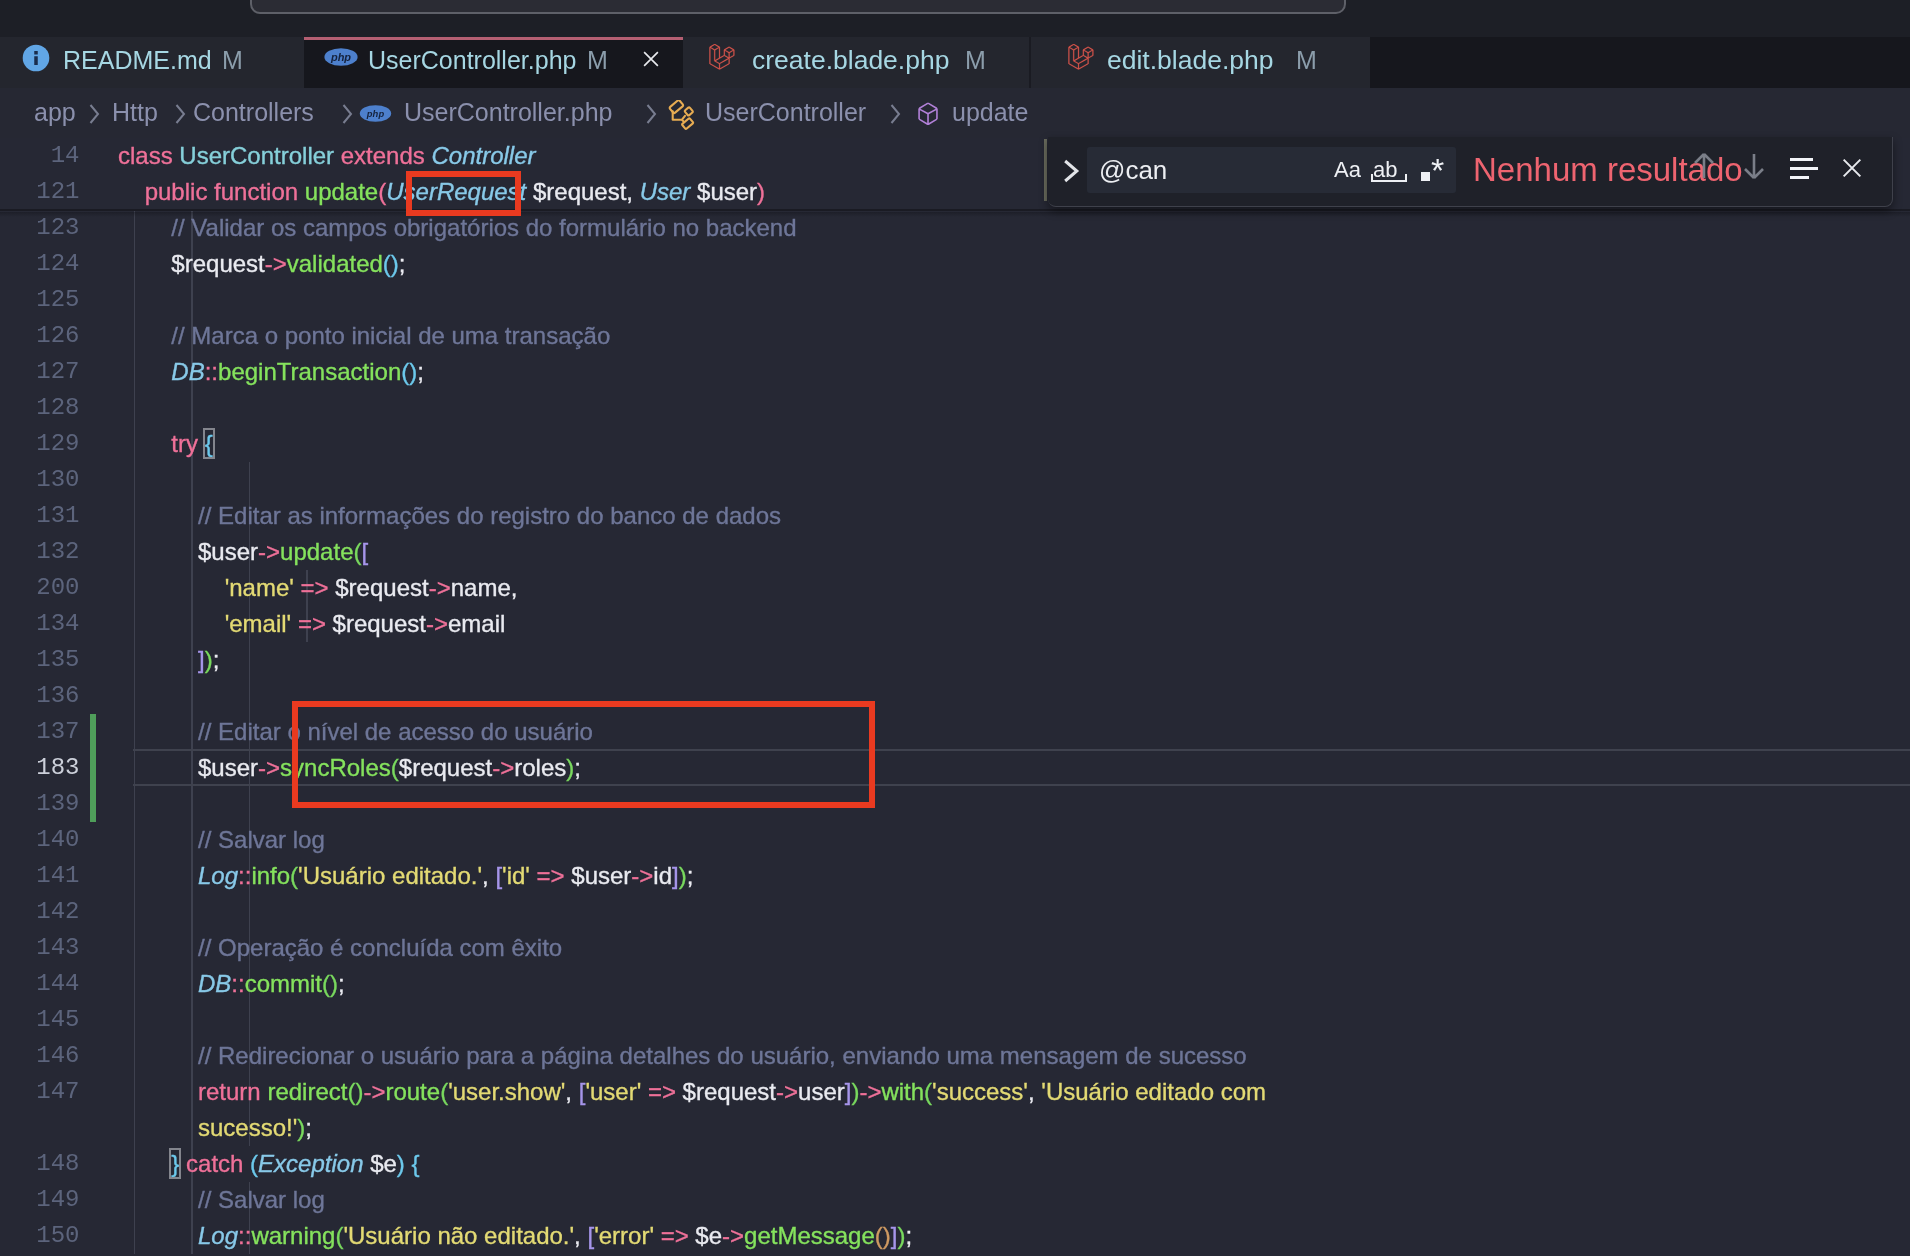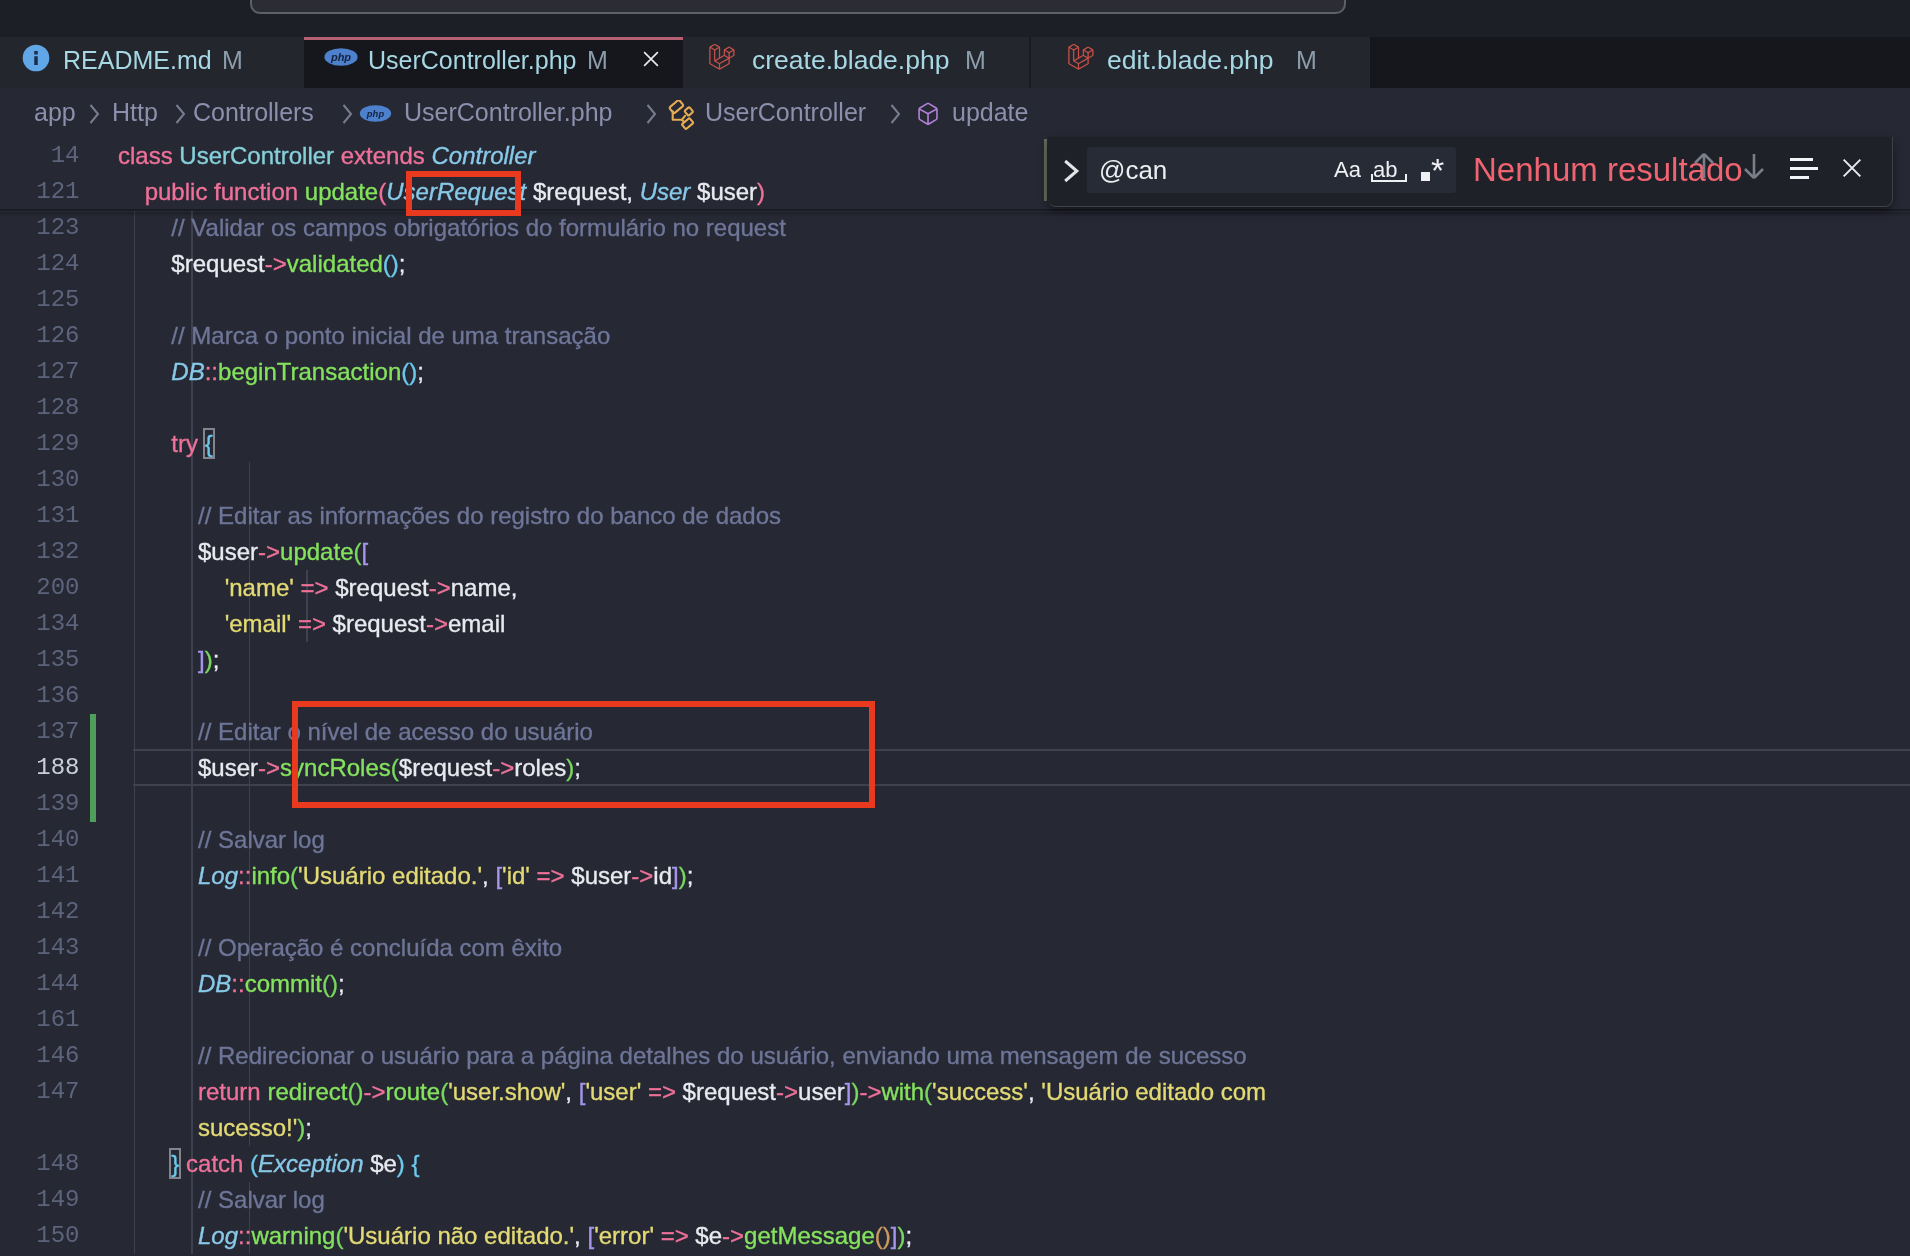--- a/index.html
+++ b/index.html
@@ -241,34 +241,34 @@
 <div class="gl" style="top:390px">128</div>
 <div class="gl" style="top:426px">129</div>
 <div class="gl" style="top:462px">130</div>
 <div class="gl" style="top:498px">131</div>
 <div class="gl" style="top:534px">132</div>
 <div class="gl" style="top:570px">200</div>
 <div class="gl" style="top:606px">134</div>
 <div class="gl" style="top:642px">135</div>
 <div class="gl" style="top:678px">136</div>
 <div class="gl" style="top:714px">137</div>
-<div class="gl act" style="top:750px">188</div>
+<div class="gl act" style="top:750px">183</div>
 <div class="gl" style="top:786px">139</div>
 <div class="gl" style="top:822px">140</div>
 <div class="gl" style="top:858px">141</div>
 <div class="gl" style="top:894px">142</div>
 <div class="gl" style="top:930px">143</div>
 <div class="gl" style="top:966px">144</div>
-<div class="gl" style="top:1002px">161</div>
+<div class="gl" style="top:1002px">145</div>
 <div class="gl" style="top:1038px">146</div>
 <div class="gl" style="top:1074px">147</div>
 <div class="gl" style="top:1146px">148</div>
 <div class="gl" style="top:1182px">149</div>
 <div class="gl" style="top:1218px">150</div>
-<div class="cl" style="top:210px">        <i class="c">// Validar os campos obrigatórios do formulário no request</i></div>
+<div class="cl" style="top:210px">        <i class="c">// Validar os campos obrigatórios do formulário no backend</i></div>
 <div class="cl" style="top:246px">        <i class="v">$request</i><i class="k">-&gt;</i><i class="f">validated</i><i class="b2">()</i><i class="w">;</i></div>
 <div class="cl" style="top:282px"></div>
 <div class="cl" style="top:318px">        <i class="c">// Marca o ponto inicial de uma transação</i></div>
 <div class="cl" style="top:354px">        <i class="t">DB</i><i class="k">::</i><i class="f">beginTransaction</i><i class="b2">()</i><i class="w">;</i></div>
 <div class="cl" style="top:390px"></div>
 <div class="cl" style="top:426px">        <i class="k">try</i> <span class="mbox"><i class="b2">{</i></span></div>
 <div class="cl" style="top:462px"></div>
 <div class="cl" style="top:498px">            <i class="c">// Editar as informações do registro do banco de dados</i></div>
 <div class="cl" style="top:534px">            <i class="v">$user</i><i class="k">-&gt;</i><i class="f">update</i><i class="b3">(</i><i class="b4">[</i></div>
 <div class="cl" style="top:570px">                <i class="s">'name'</i> <i class="k">=&gt;</i> <i class="v">$request</i><i class="k">-&gt;</i><i class="v">name</i><i class="w">,</i></div>

